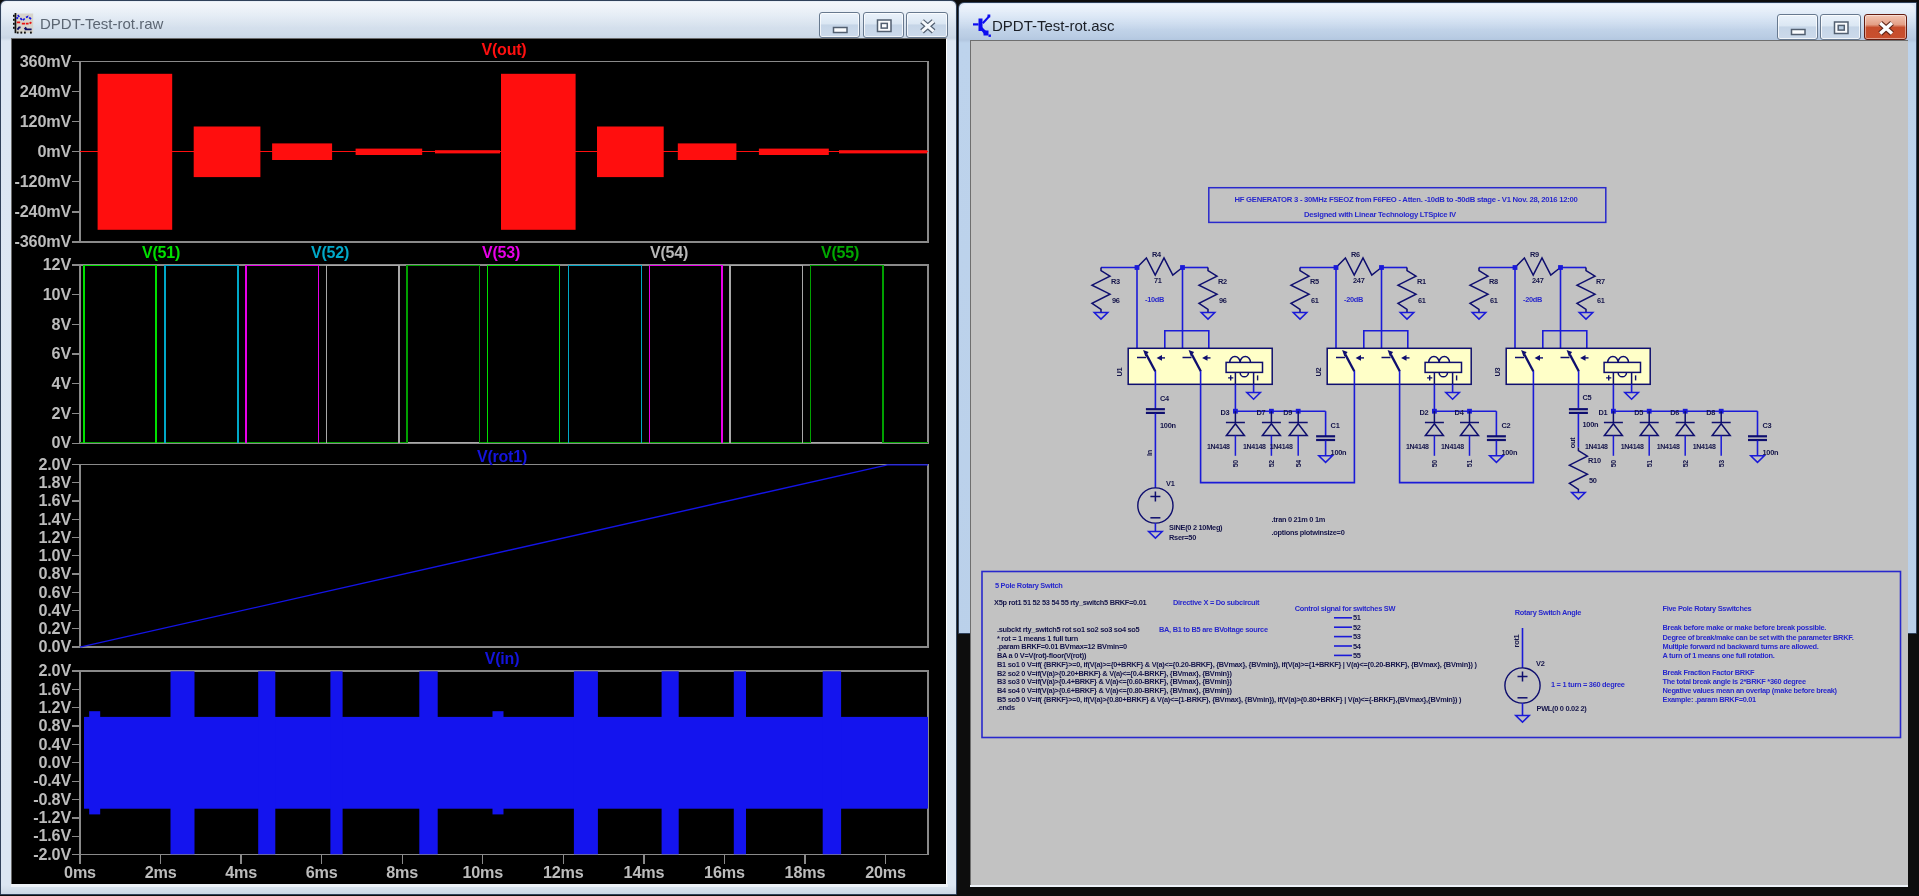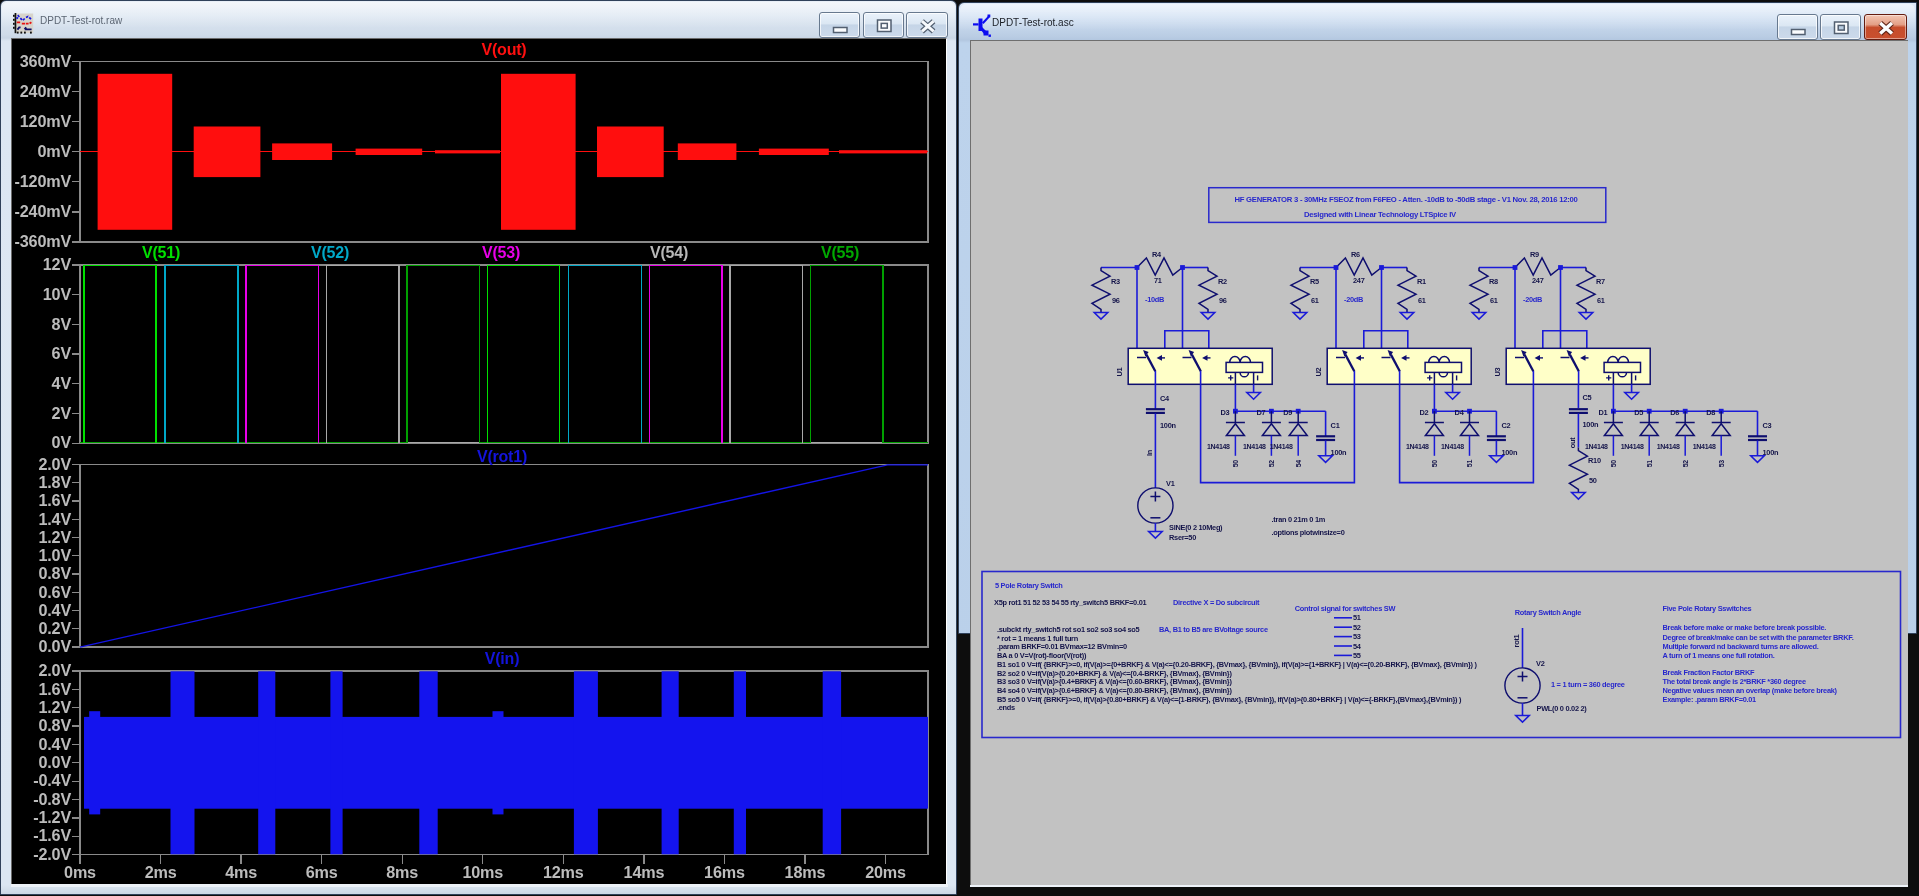--- a/index.html
+++ b/index.html
@@ -1,19 +1,19 @@
 <!DOCTYPE html>
 <html><head><meta charset="utf-8"><style>
 *{margin:0;padding:0;box-sizing:border-box}
 body{width:1919px;height:896px;background:#0d0d0d;position:relative;overflow:hidden;font-family:"Liberation Sans",sans-serif}
 .win{position:absolute;border:1px solid #30415a;border-radius:6px 6px 0 0;
  background:linear-gradient(180deg,#dde7f2 0%,#d4e0ee 20%,#c6d6e8 45%,#bdcfe2 70%,#b8c8dc 100%)}
 .win .inhl{position:absolute;left:1px;top:1px;right:1px;height:26px;border-radius:6px 6px 0 0;
  background:linear-gradient(180deg,rgba(255,255,255,.5),rgba(255,255,255,0));pointer-events:none}
-.ttl{position:absolute;top:14px;font-size:10px;white-space:nowrap}
+.ttl{position:absolute;top:14px;font-size:15px;white-space:nowrap}
 .btn{position:absolute;top:11px;width:41px;height:26px;border:1px solid #67798f;border-radius:3px;
  background:linear-gradient(180deg,#eaf2fb 0%,#dbe7f3 45%,#c5d5e7 50%,#ccdaeb 100%);
  box-shadow:inset 0 0 0 1px rgba(255,255,255,.75)}
 .btn svg{position:absolute;left:0;top:0}
 .closebtn{background:linear-gradient(180deg,#f3c6b4 0%,#e39f86 40%,#c64d2c 52%,#c94f2e 100%);border-color:#641c10;
  box-shadow:inset 0 0 0 1px rgba(255,255,255,.45)}
 </style></head><body>
 
 <div class="win" style="left:0;top:0;width:957px;height:895px;background:linear-gradient(180deg,#e9eff7 0px,#dde7f2 14px,#cfdbe9 34px,#c9d6e5 37px,#dde7f3 40px,#dbe6f2 884px,#c8d4e2 895px)">
 <div class="inhl"></div>

